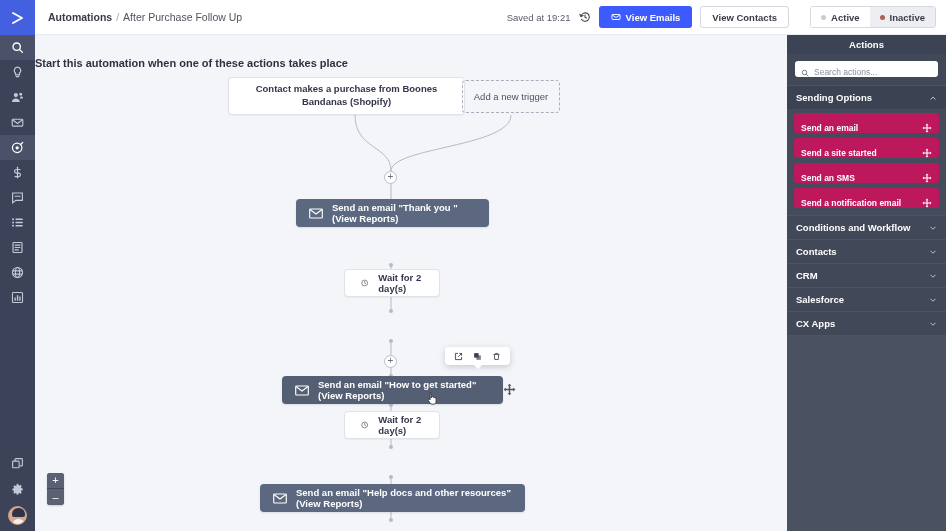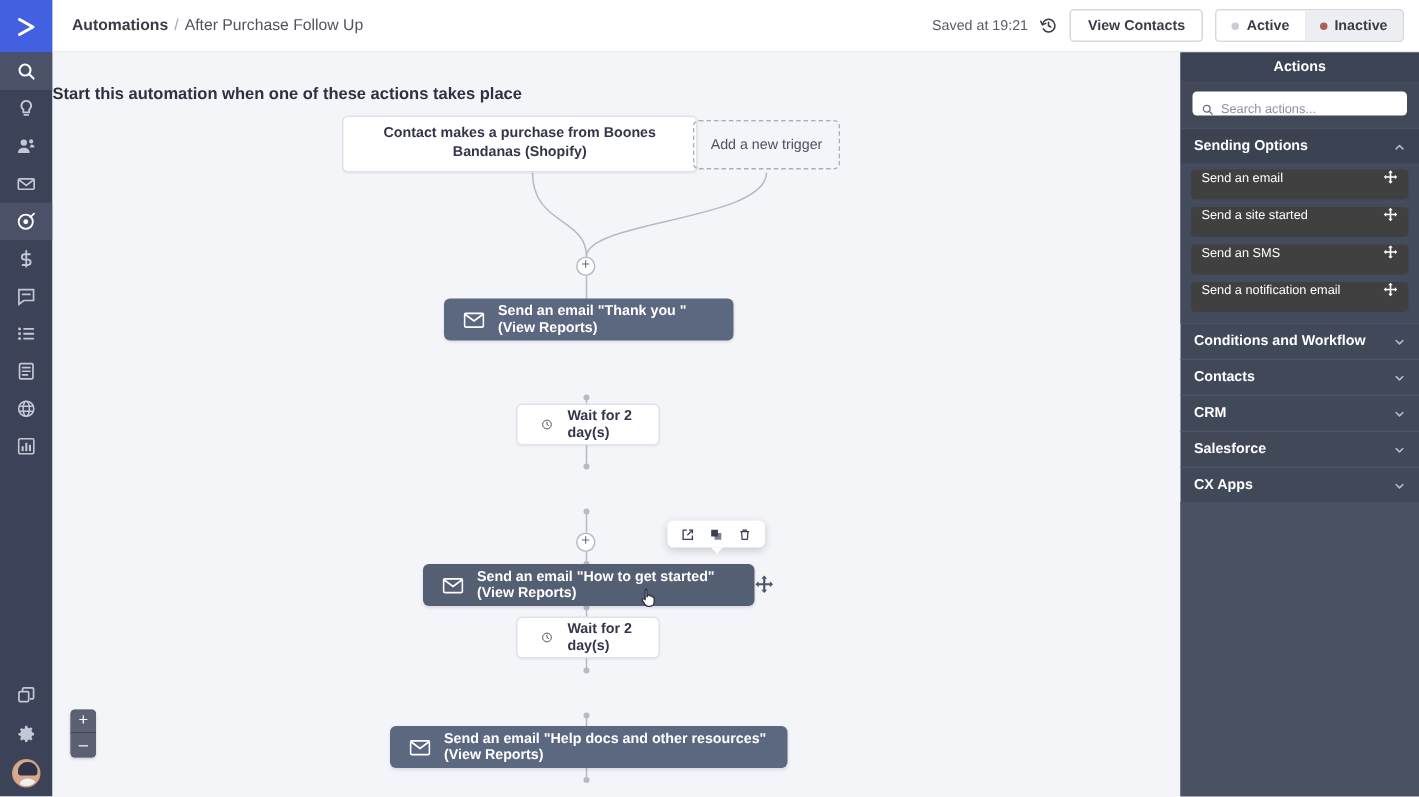--- a/index.html
+++ b/index.html
@@ -92,21 +92,21 @@
     gap: 5px;
   }
   .btn-primary svg { width: 10px; height: 10px; }
   .btn-outline {
     background: #fff; color: #3b3b48;
     height: 22px; padding: 0 11px;
     border: 1px solid #d5d8e0;
   }
   .toggle-group {
     display: flex; height: 22px;
-    border: 1px solid #d5d8e0; border-radius: 3px; overflow: hidden;
+    border: 1px solid #d5d8e0; border-radius: 3px; overflow: hidden; margin-left: 13px;
   }
   .toggle-opt {
     display: flex; align-items: center; gap: 5px;
     padding: 0 10px; font-size: 9.5px; font-weight: bold;
     color: #3b3b48; background: #fff; cursor: pointer;
   }
   .toggle-opt.selected { background: #eceef2; }
   .dot { width: 5px; height: 5px; border-radius: 50%; display: block; }
 
   
@@ -247,24 +247,24 @@
     border-top: 1px solid #4c5365;
     cursor: pointer;
     text-align: center;
   }
   .group-head.open { background: #3b4252; }
   .group-head .chev { margin-left: auto; color: #b9bed0; display: flex; }
   .group-head .chev svg { width: 8px; height: 8px; display: block; }
   .group-body { padding: 4px 7px 7px 7px; background: #444b5c; }
   .action-item {
     height: 20px; margin-bottom: 5px;
-    background: #404040; border-radius: 3px;
-    display: flex; align-items: flex-start;
+    background: #be185d; border-radius: 3px;
+    display: flex; align-items: flex-end;
     padding: 0 7px;
-    color: #fff; font-size: 8.5px; font-weight: normal;
+    color: #fff; font-size: 8.5px; font-weight: bold;
     cursor: pointer;
   }
   .action-item:last-child { margin-bottom: 0; }
   .action-item .grip { margin-left: auto; color: #fff; display: flex; }
   .action-item .grip svg { width: 10px; height: 10px; display: block; }
   .panel-fill { flex: 1 1 auto; background: #4a5161; border-top: 1px solid #4c5365; }
 </style>
 </head>
 <body>
 
@@ -378,20 +378,27 @@
     </div>
     <div class="top-right">
       <span class="saved-text">Saved at 19:21</span>
       <span class="clock-icon">
         <svg viewBox="0 0 16 16" fill="none" stroke="currentColor" stroke-width="1.4">
             <path d="M2.6 7.2A5.6 5.6 0 1 1 3.3 11" stroke-linecap="round"></path>
             <path d="M1.2 4.3l1.4 3 3-1.2" stroke-linecap="round" stroke-linejoin="round"></path>
             <path d="M8 5.2v3l2 1.1" stroke-linecap="round"></path>
           </svg>
       </span>
+      <div class="btn btn-primary">
+        <svg viewBox="0 0 16 16" fill="none" stroke="#ffffff" stroke-width="1.5">
+            <rect x="1.5" y="4" width="13" height="8" rx="1"></rect>
+            <path d="M1.8 4.6 L8 9 L14.2 4.6"></path>
+          </svg>
+        <span>View Emails</span>
+      </div>
       <div class="btn btn-outline">
         <span>View Contacts</span>
       </div>
       <div class="toggle-group">
         <div class="toggle-opt">
           <span class="dot" id="dot-active" style="background: rgb(201, 204, 213);"></span>
           <span>Active</span>
         </div>
         <div class="toggle-opt selected">
           <span class="dot" id="dot-inactive" style="background: rgb(169, 97, 90);"></span>

